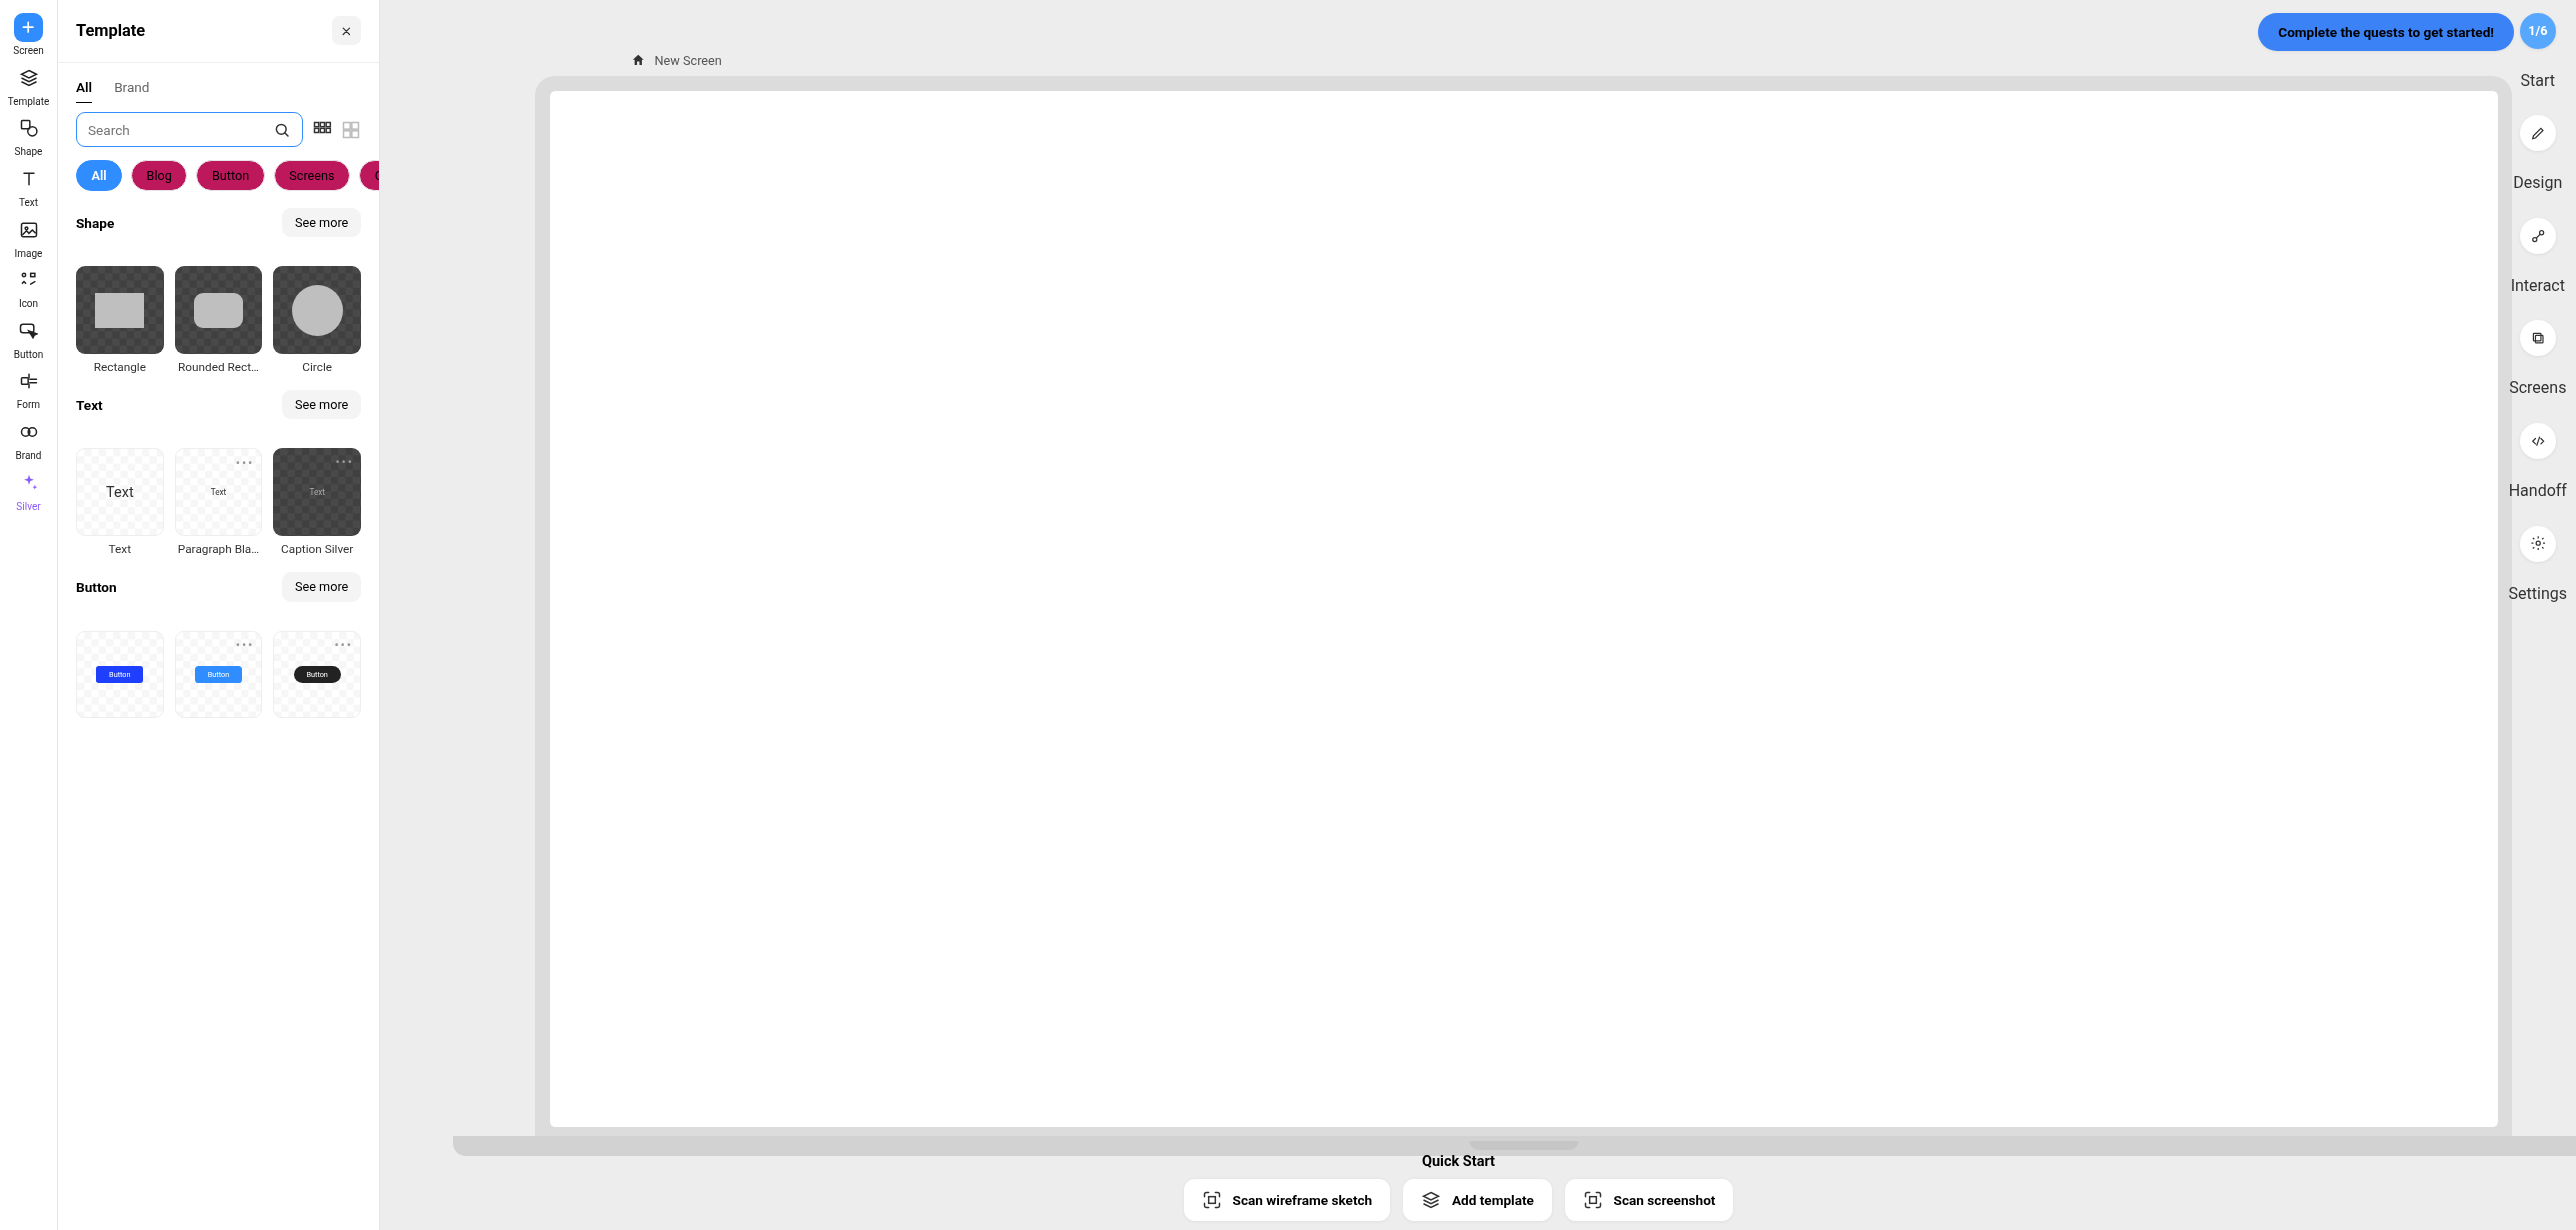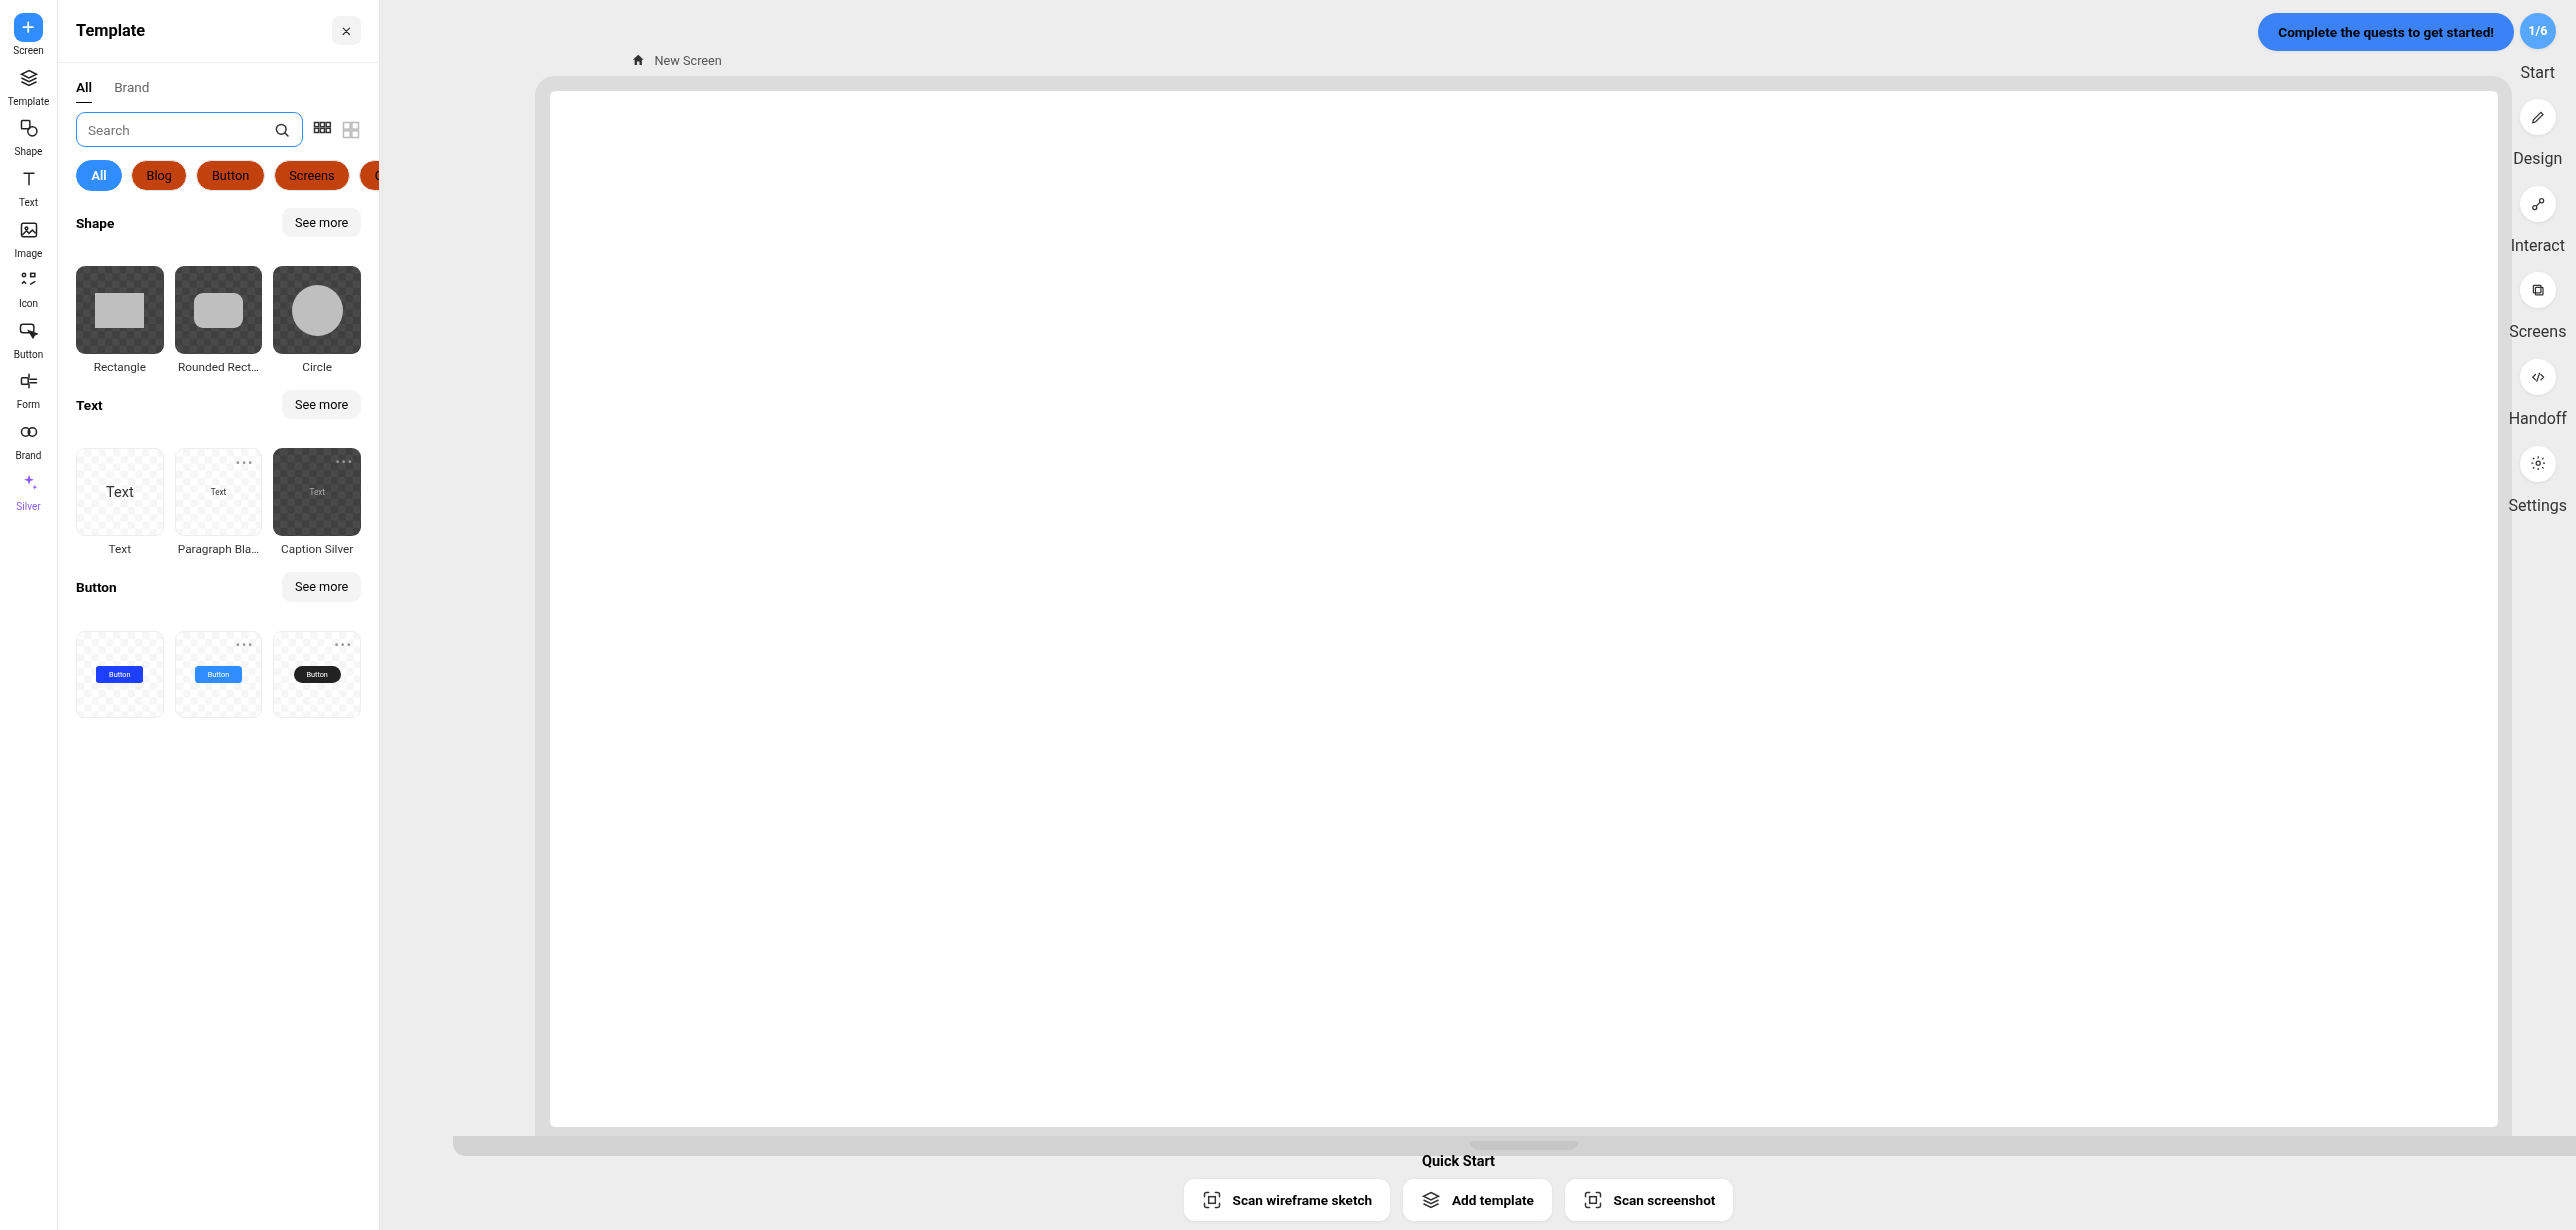--- a/index.html
+++ b/index.html
@@ -18,21 +18,21 @@
   .panel-head{display:flex;align-items:center;justify-content:space-between;padding:16.4px 18px;border-bottom:0.9px solid #eee;}
   .panel-title{font-size:16.4px;font-weight:700;}
   .close{width:29px;height:29px;border-radius:7.3px;background:#f3f3f3;display:flex;align-items:center;justify-content:center;cursor:pointer;}
   .tabs{display:flex;gap:22px;padding:16.4px 18px 0 18px;font-size:13.6px;}
   .tab{padding-bottom:7.3px;color:#666;cursor:pointer;}
   .tab.active{color:#000;font-weight:600;border-bottom:1.8px solid #000;}
   .search-row{display:flex;align-items:center;gap:9px;padding:9px 18px 12.7px 18px;}
   .search{flex:1;display:flex;align-items:center;border:1.4px solid #2f8dff;border-radius:9px;padding:7.3px 11px;}
   .search input{flex:1;border:none;outline:none;font-size:13.6px;background:transparent;}
   .chips{display:flex;gap:9px;padding:0 18px 16.4px 18px;overflow:hidden;}
-  .chip{padding:7.3px 14.5px;border:0.9px solid #e6e6e6;border-radius:908px;font-size:12.7px;white-space:nowrap;cursor:pointer;background:#c2410c;}
+  .chip{padding:7.3px 14.5px;border:0.9px solid #e6e6e6;border-radius:908px;font-size:12.7px;white-space:nowrap;cursor:pointer;background:#be185d;}
   .chip.active{background:#2f8dff;color:#fff;border-color:#2f8dff;font-weight:600;}
   .section{padding:0 18px 16.4px 18px;}
   .section-head{display:flex;justify-content:space-between;align-items:center;margin-bottom:9px;}
   .section-title{font-weight:700;font-size:13.6px;}
   .see-more{background:#f4f4f4;border-radius:9px;padding:7.3px 12.7px;font-size:12.7px;cursor:pointer;}
   .grid{display:flex;gap:11px;}
   .card{flex:1;min-width:0;display:flex;flex-direction:column;gap:5.5px;cursor:pointer;margin-top:20px;}
   .thumb{aspect-ratio:1/1;border-radius:9px;background:#404040;background-image:
     linear-gradient(45deg,#4a4a4a 25%,transparent 25%),linear-gradient(-45deg,#4a4a4a 25%,transparent 25%),
     linear-gradient(45deg,transparent 75%,#4a4a4a 75%),linear-gradient(-45deg,transparent 75%,#4a4a4a 75%);
@@ -54,21 +54,21 @@
   .lap-body{position:absolute;inset:0;bottom:20px;background:#dcdcdc;border-radius:20px 20px 0 0;padding:14.5px;box-shadow:0 0.9px 0 rgba(0,0,0,.05);}
   .lap-screen{width:100%;height:100%;background:#fff;border-radius:5.5px;}
   .lap-base{position:absolute;left:-82px;right:-82px;bottom:5.5px;height:20px;background:#d2d2d2;border-radius:0 0 12.7px 12.7px;}
   .lap-notch{position:absolute;left:50%;transform:translateX(-50%);bottom:11px;width:109px;height:9px;background:#c6c6c6;border-radius:0 0 9px 9px;}
   .quick{position:absolute;left:16px;right:55px;bottom:9px;display:flex;flex-direction:column;align-items:center;gap:9px;}
   .quick-title{font-weight:700;font-size:14.5px;}
   .quick-row{display:flex;gap:12.7px;}
   .quick-btn{background:#fff;border-radius:11px;padding:11px 18px;display:flex;align-items:center;gap:11px;font-weight:700;font-size:13.6px;cursor:pointer;box-shadow:0 0.9px 3.6px rgba(0,0,0,.06);}
 
   
-  .right-rail{position:absolute;right:9px;top:12.7px;display:flex;flex-direction:column;align-items:center;gap:14px;}
+  .right-rail{position:absolute;right:9px;top:12.7px;display:flex;flex-direction:column;align-items:center;gap:22px;}
   .right-rail .circ{width:36px;height:36px;border-radius:908px;background:#fff;display:flex;align-items:center;justify-content:center;box-shadow:0 0.9px 3.6px rgba(0,0,0,.08);cursor:pointer;}
   .right-rail .circ.primary{background:#58a7ff;color:#fff;font-weight:700;font-size:12.7px;}
   .right-rail .lbl{font-size:16px;color:#333;margin-bottom:3.6px;}
 
   svg{display:block;}
 </style>
 </head>
 <body>
 
 <div class="app">

